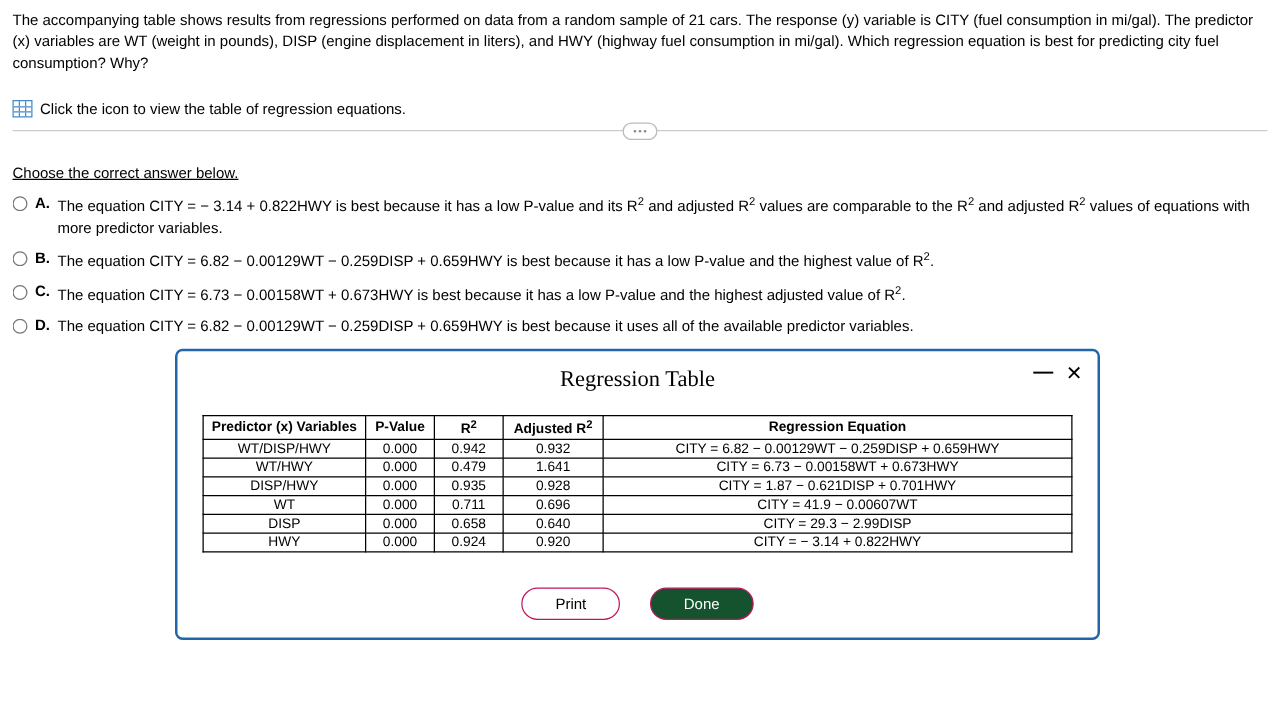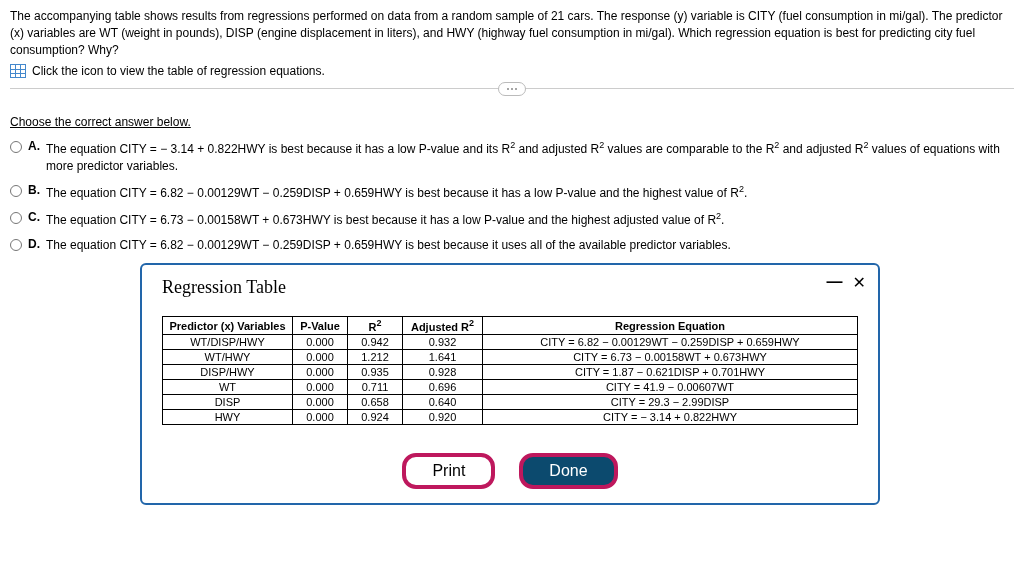--- a/index.html
+++ b/index.html
@@ -6,21 +6,21 @@
     body {
       font-family: Arial, sans-serif;
       font-size: 12px;
       color: #000;
       background: #fff;
       width: 1024px;
       height: 576px;
       overflow: hidden;
     }
     .content { padding: 8px 10px; }
-    .intro-text { line-height: 1.4; margin-bottom: 6px; }
+    .intro-text { line-height: 1.4; margin-bottom: 22px; }
     .table-link {
       display: flex;
       align-items: flex-end;
       gap: 6px;
       margin-bottom: 10px;
     }
     .table-icon {
       width: 16px;
       height: 14px;
       border: 1px solid #4488cc;
@@ -77,21 +77,21 @@
       background: #fff;
       position: relative;
     }
     .modal-controls {
       position: absolute;
       top: 8px; right: 12px;
       display: flex;
       gap: 10px;
       font-size: 16px;
     }
-    .modal-title { font-size: 18px; font-family: "Times New Roman", serif; margin-bottom: 18px; }
+    .modal-title { font-size: 18px; font-family: "Times New Roman", serif; margin-bottom: 18px; text-align: center; }
     .reg-table {
       border-collapse: collapse;
       font-size: 11px;
       width: 100%;
       table-layout: fixed;
       padding-left: 28px;
     }
     .reg-table th, .reg-table td {
       border: 1px solid #000;
       padding: 1px 6px;
@@ -103,27 +103,27 @@
     .reg-table .col-small { width: 55px; }
     .reg-table .col-eq { width: auto; }
     .modal-buttons {
       display: flex;
       justify-content: center;
       gap: 24px;
       margin-top: 28px;
     }
     .btn {
       padding: 5px 26px;
-      border: 4px solid #be185d;
+      border: 1px solid #be185d;
       border-radius: 14px;
-      font-size: 16px;
+      font-size: 12px;
       cursor: pointer;
     }
     .btn-print { background: #fff; }
-    .btn-done { background: #0c4a6e; color: #fff; }
+    .btn-done { background: #14532d; color: #fff; }
   </style>
 </head>
 <body>
 
 <div class="content">
   <div class="intro-text">The accompanying table shows results from regressions performed on data from a random sample of 21 cars. The response (y) variable is CITY (fuel consumption in mi/gal). The predictor (x) variables are WT (weight in pounds), DISP (engine displacement in liters), and HWY (highway fuel consumption in mi/gal). Which regression equation is best for predicting city fuel consumption? Why?</div>
   <div class="table-link">
     <span class="table-icon">
       <span class="table-icon-row">
           <span class="table-icon-cell"></span>
@@ -206,21 +206,21 @@
             <tr>
               <td>WT/DISP/HWY</td>
               <td>0.000</td>
               <td>0.942</td>
               <td>0.932</td>
               <td>CITY = 6.82 − 0.00129WT − 0.259DISP + 0.659HWY</td>
             </tr>
             <tr>
               <td>WT/HWY</td>
               <td>0.000</td>
-              <td>1.212</td>
+              <td>0.479</td>
               <td>1.641</td>
               <td>CITY = 6.73 − 0.00158WT + 0.673HWY</td>
             </tr>
             <tr>
               <td>DISP/HWY</td>
               <td>0.000</td>
               <td>0.935</td>
               <td>0.928</td>
               <td>CITY = 1.87 − 0.621DISP + 0.701HWY</td>
             </tr>

